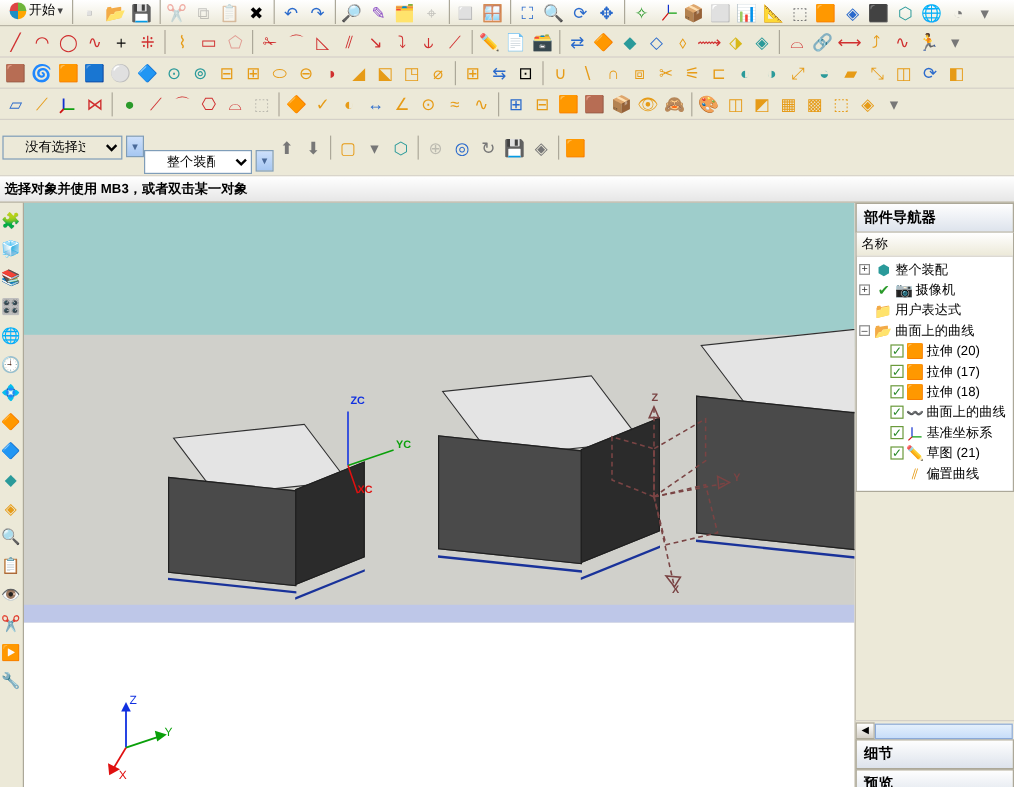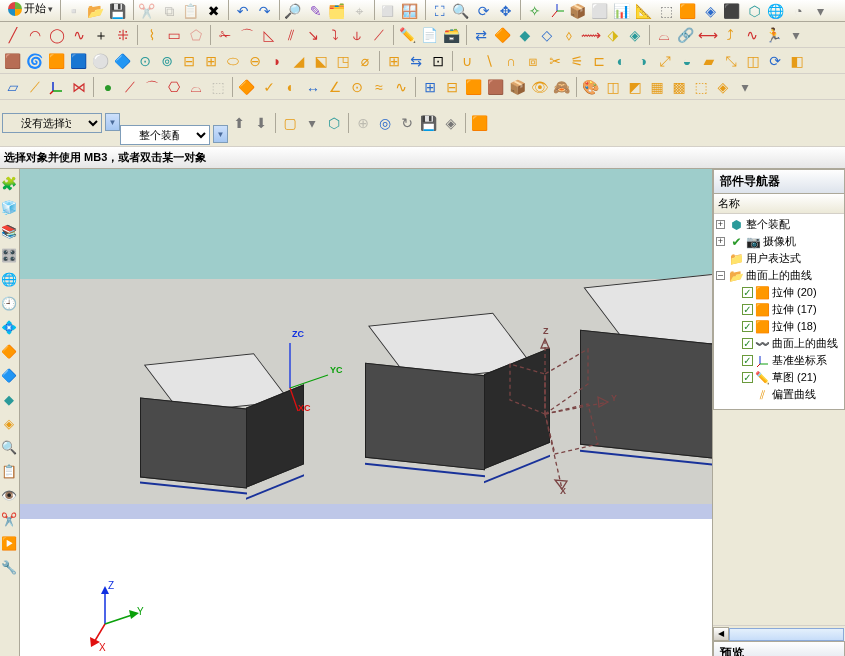--- a/index.html
+++ b/index.html
@@ -474,15 +474,16 @@
 
     <div class="spacer-flex"></div>
 
     <div class="scroll-h">
       <span class="btn">◀</span>
       <div class="track">
           <div class="thumb"></div>
         </div>
     </div>
 
+    <div class="panel-head">细节</div>
     <div class="panel-head">预览</div>
   </div>
 </div>
 
 </body></html>

